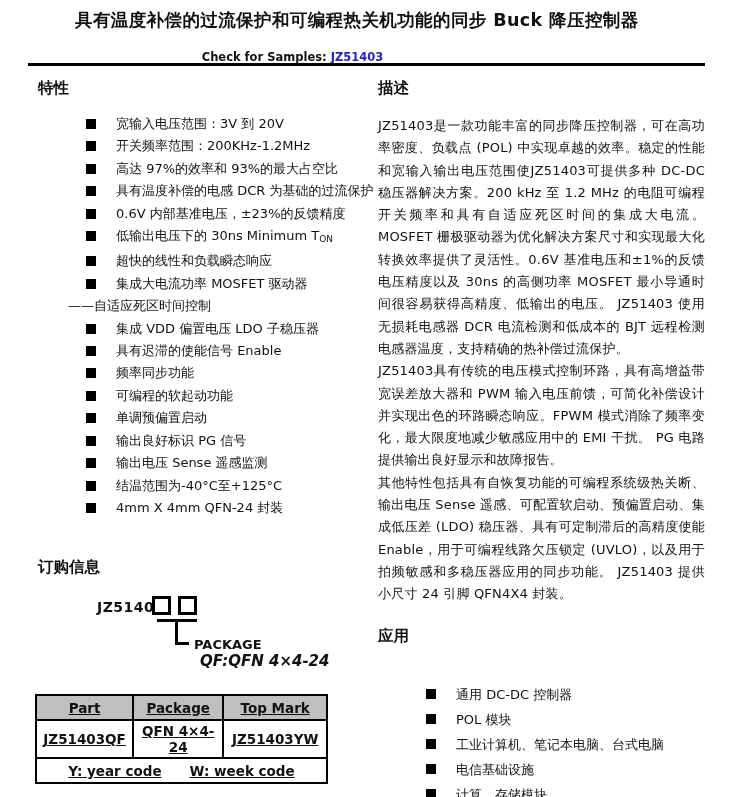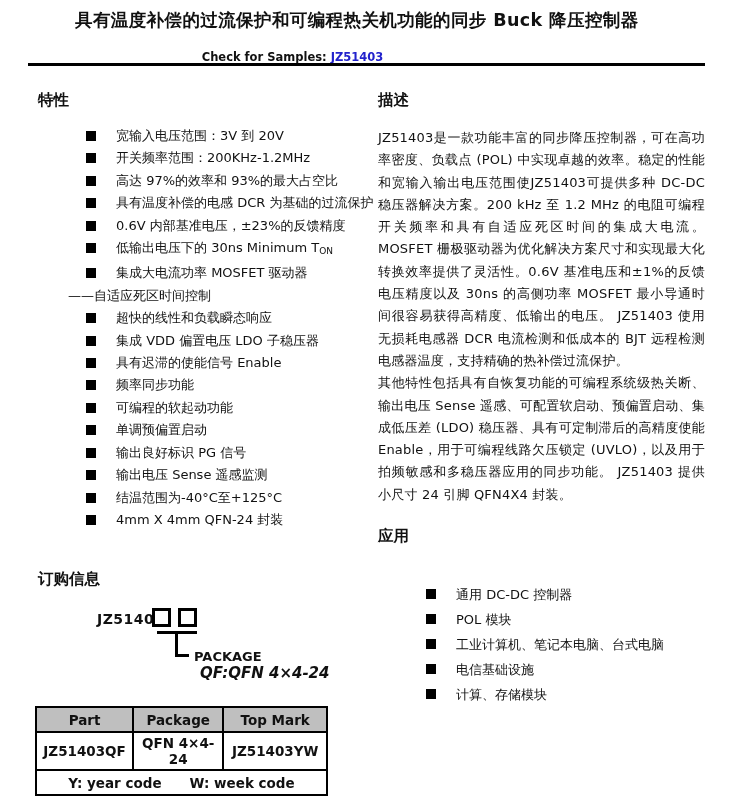--- a/index.html
+++ b/index.html
@@ -16,21 +16,21 @@
     position:absolute; top:50px; left:0; width:585px; text-align:center;
     font-size:11.5px; font-weight:bold;
   }
   .samples a { color:#2222cc; text-decoration:none; }
   .rule { position:absolute; top:63px; left:28px; width:677px; height:3px; background:#000; }
 
   .cols { position:absolute; top:70px; left:38px; width:667px; display:flex; }
   .col-left  { flex:0 0 322px; width:322px; }
   .col-right { flex:1 1 auto; margin-left:18px; }
 
-  .sec { font-size:15.5px; font-weight:bold; margin:20px 0 0 0; line-height:21px; }
+  .sec { font-size:15.5px; font-weight:bold; margin:8px 0 0 0; line-height:21px; }
 
   ul.blist { list-style:none; margin:14px 0 0 0; padding:0; }
   ul.blist li { font-size:13px; line-height:22.4px; }
   .row { display:flex; align-items:flex-start; white-space:nowrap;padding-left:48px; }
   .sq { width:10px; height:10px; background:#000; margin:6px 20px 0 0; flex:none; }
   .cont { margin-left:30px; line-height:22.4px; }
   .sub { font-size:9px; vertical-align:-2px; }
 
   .ord-heading { margin-top:38px; }
   .ord-diagram { position:relative; height:85px; margin-top:14px; margin-left:57px; font-weight:bold; }
@@ -38,21 +38,21 @@
   .pkg-box   { position:absolute; top:4px; width:13px; height:13px; border:3px solid #000; background:#fff; }
   .b1 { left:57px; } .b2 { left:83px; }
   .bracket { position:absolute; left:62px; top:27px; width:40px; height:3px; background:#000; }
   .vline   { position:absolute; left:80px; top:27px; width:3px;  height:26px; background:#000; }
   .stub    { position:absolute; left:80px; top:50px; width:14px; height:3px;  background:#000; }
   .pkg-label { position:absolute; left:99px;  top:45px; font-size:13px; }
   .pkg-value { position:absolute; left:105px; top:60px; font-size:15px;font-style:italic; }
 
   table.ord { border-collapse:collapse; margin-top:17px; margin-left:-3px; width:293px;
               font-size:13.5px; font-weight:bold; }
-  table.ord th, table.ord td { border:2px solid #000; padding:2px 3px; height:19px; text-align:center; }
+  table.ord th, table.ord td { border:2px solid #000; padding:2px 3px; height:19px; text-align:center;text-decoration:underline; }
   table.ord th { background:#bfbfbf; }
   .c1 { width:93px; } .c2 { width:93px; } .c3 { width:101px;margin-left:27px; }
   td.foot { text-align:left; padding-left:8px;border-radius:11px; }
   td.foot .fn { margin-right:28px; }
 
   .desc { margin-top:16px; }
   .desc p { margin:0; font-size:13px; line-height:22.3px; text-align:justify; letter-spacing:0.2px; }
   .apps-h { margin-top:20px; }
   ul.apps { list-style:none; margin:35px 0 0 0; padding:0; }
   ul.apps li { font-size:13px; line-height:25px; }
@@ -105,32 +105,32 @@
             <span>0.6V 内部基准电压，±23%的反馈精度</span>
           </div>
         </li>
       <li>
           <div class="row">
             <span class="sq"></span>
             <span><span>低输出电压下的 30ns Minimum T</span><span class="sub">ON</span></span>
           </div>
         </li>
       <li>
+          <div class="row">
+            <span class="sq"></span>
+            <span>超快的线性和负载瞬态响应</span>
+          </div>
+        </li>
+      <li>
         <div class="row">
             <span class="sq"></span>
             <span>集成大电流功率 MOSFET 驱动器</span>
           </div>
         <div class="cont">——自适应死区时间控制</div>
       </li>
-      <li>
-          <div class="row">
-            <span class="sq"></span>
-            <span>超快的线性和负载瞬态响应</span>
-          </div>
-        </li>
       <li>
           <div class="row">
             <span class="sq"></span>
             <span>集成 VDD 偏置电压 LDO 子稳压器</span>
           </div>
         </li>
       <li>
           <div class="row">
             <span class="sq"></span>
             <span>具有迟滞的使能信号 Enable</span>
@@ -213,20 +213,21 @@
           </td>
         </tr>
       </tbody>
     </table>
   </div>
 
   <div class="col-right">
     <h2 class="sec">描述</h2>
     <div class="desc">
       <p>JZ51403是一款功能丰富的同步降压控制器，可在高功率密度、负载点 (POL) 中实现卓越的效率。稳定的性能和宽输入输出电压范围使JZ51403可提供多种 DC-DC 稳压器解决方案。200 kHz 至 1.2 MHz 的电阻可编程开关频率和具有自适应死区时间的集成大电流。 MOSFET 栅极驱动器为优化解决方案尺寸和实现最大化转换效率提供了灵活性。0.6V 基准电压和±1%的反馈电压精度以及 30ns 的高侧功率 MOSFET 最小导通时间很容易获得高精度、低输出的电压。 JZ51403 使用无损耗电感器 DCR 电流检测和低成本的 BJT 远程检测电感器温度，支持精确的热补偿过流保护。</p>
+      <p>JZ51403具有传统的电压模式控制环路，具有高增益带宽误差放大器和 PWM 输入电压前馈，可简化补偿设计并实现出色的环路瞬态响应。FPWM 模式消除了频率变化，最大限度地减少敏感应用中的 EMI 干扰。 PG 电路提供输出良好显示和故障报告。</p>
       <p>其他特性包括具有自恢复功能的可编程系统级热关断、输出电压 Sense 遥感、可配置软启动、预偏置启动、集成低压差 (LDO) 稳压器、具有可定制滞后的高精度使能 Enable，用于可编程线路欠压锁定 (UVLO)，以及用于拍频敏感和多稳压器应用的同步功能。 JZ51403 提供小尺寸 24 引脚 QFN4X4 封装。</p>
     </div>
 
     <h2 class="sec apps-h">应用</h2>
     <ul class="apps">
       <li>
           <div class="row">
             <span class="sq"></span>
             <span>通用 DC-DC 控制器</span>
           </div>

